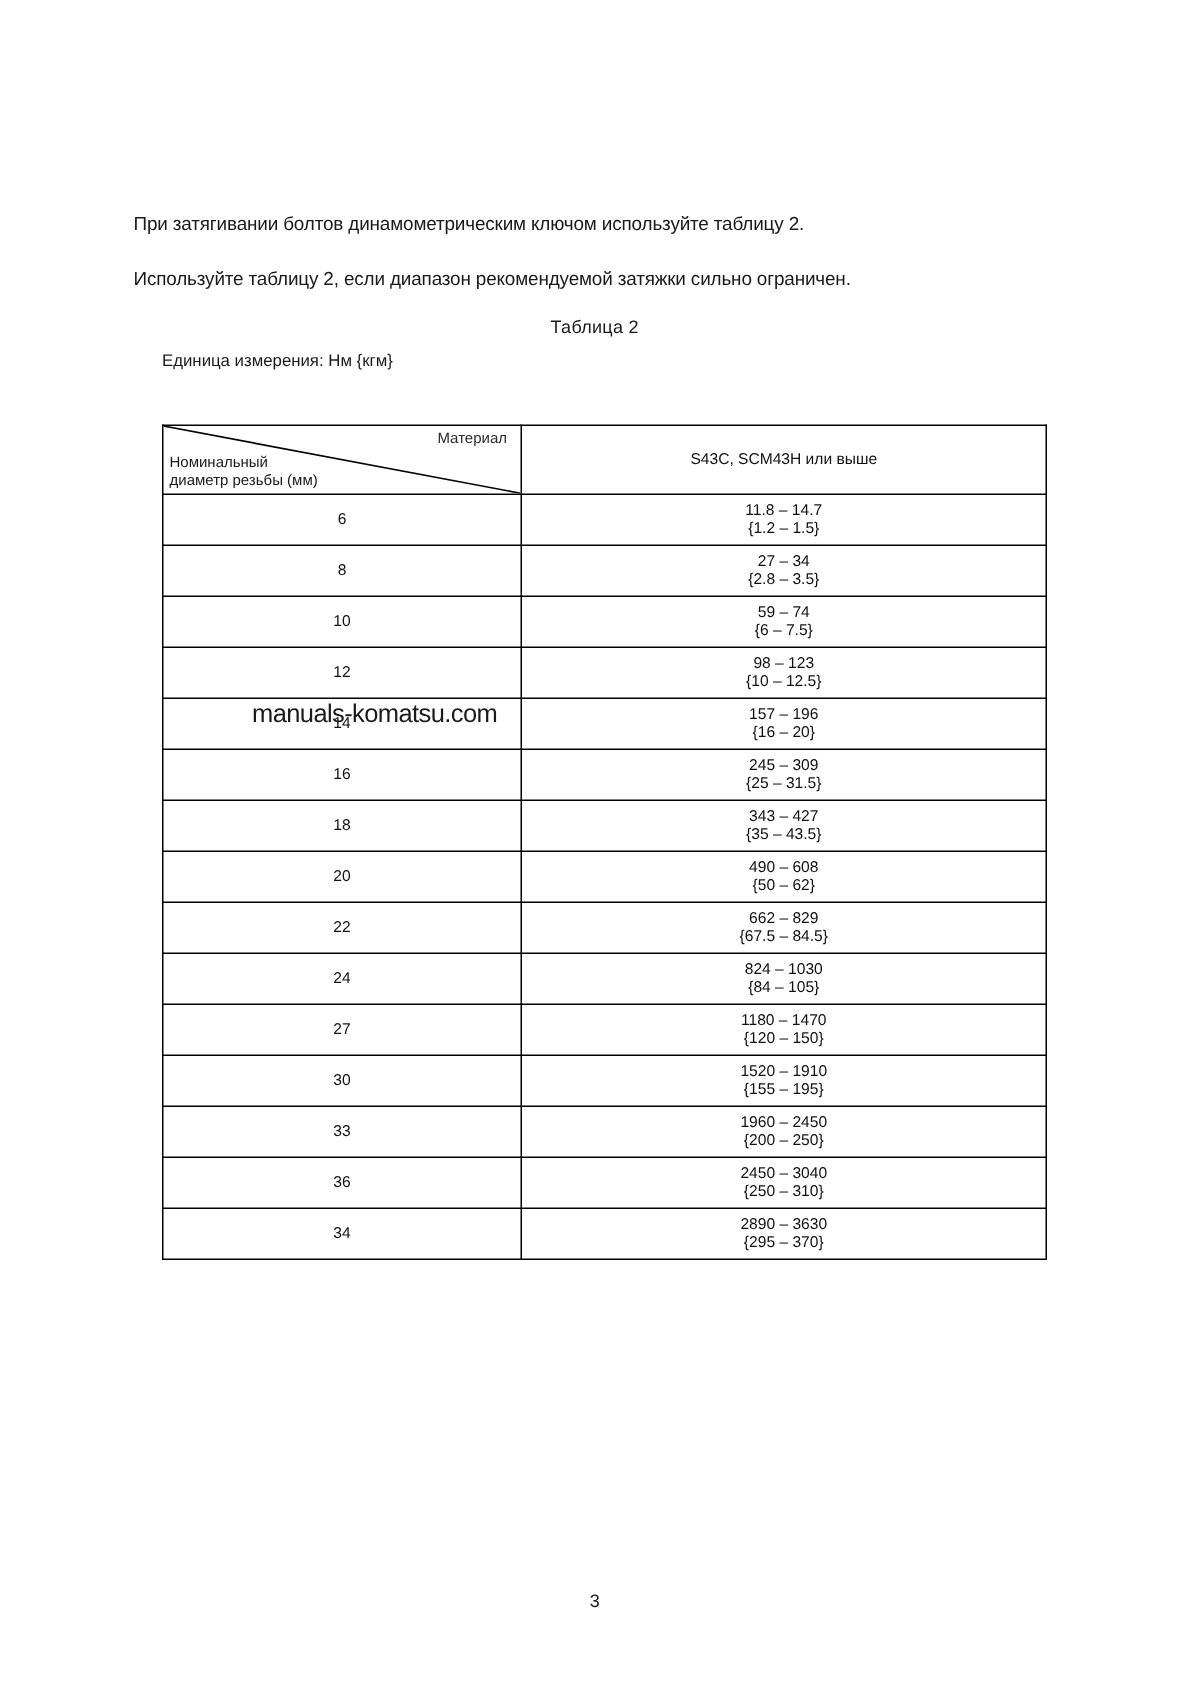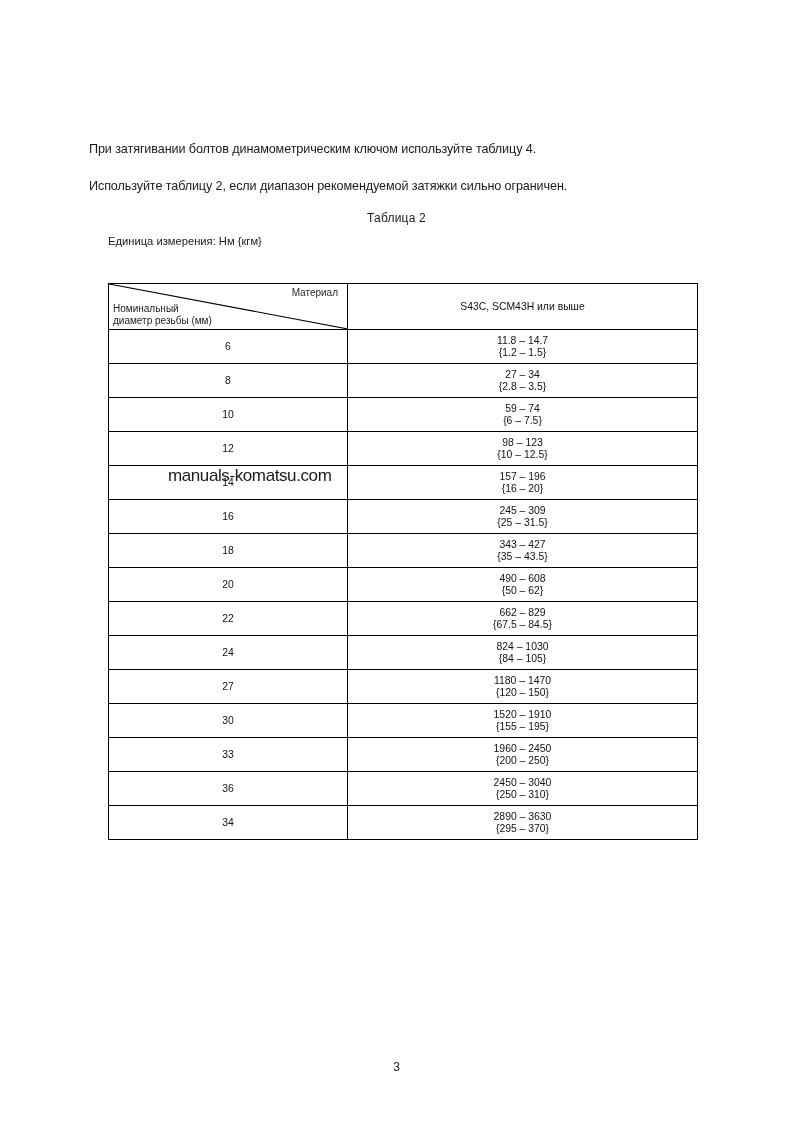--- a/index.html
+++ b/index.html
@@ -152,21 +152,21 @@
     text-align: center;
     font-size: 12px;
     color: #1a1a1a;
   }
 </style>
 </head>
 <body>
 
 <div class="page">
 
-  <p class="intro intro-1">При затягивании болтов динамометрическим ключом используйте таблицу 4.</p>
+  <p class="intro intro-1">При затягивании болтов динамометрическим ключом используйте таблицу 2.</p>
 
   <p class="intro intro-2">Используйте таблицу 2, если диапазон рекомендуемой затяжки сильно ограничен.</p>
 
   <div class="table-title">Таблица 2</div>
 
   <div class="unit-note">Единица измерения: Нм {кгм}</div>
 
   <div class="tbl-wrap">
     <table class="spec">
       <colgroup>

